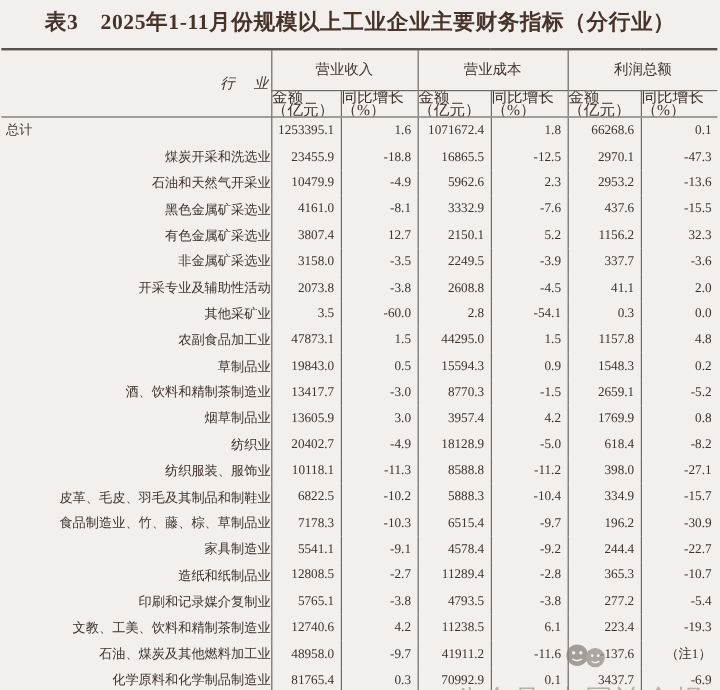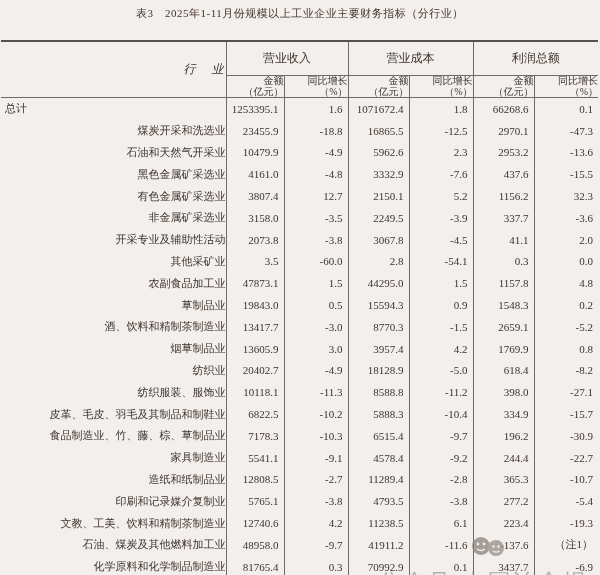--- a/index.html
+++ b/index.html
@@ -4,21 +4,21 @@
 <style>
   html,body{margin:0;padding:0;}
   body{
     width:600px;height:575px;overflow:hidden;position:relative;
     background:#f2efec;
     font-family:"Liberation Serif","DejaVu Serif",serif;
     color:#3f332c;
   }
   .page-title{
     position:absolute;top:6px;left:0;width:600px;
-    text-align:center;font-size:11px;font-weight:normal;
+    text-align:center;font-size:18px;font-weight:bold;
     color:#46342a;letter-spacing:0.5px;
   }
   .tbl-wrap{position:absolute;top:40px;left:1px;width:597px;height:535px;overflow:hidden;}
   table{
     border-collapse:collapse;table-layout:fixed;width:597px;
     border-top:2px solid #57524d;
   }
   th{font-weight:normal;}
   th,td{padding:0;vertical-align:middle;overflow:hidden;white-space:nowrap;}
   .c-ind{width:225px;}
@@ -26,21 +26,21 @@
   .ind-head{
     border-right:1px solid #6e6a66;border-bottom:1px solid #6e6a66;
     text-align:right;font-size:12px;letter-spacing:2px;font-style:italic;
   }
   .grp{
     border-left:1px solid #6e6a66;border-bottom:1px solid #6e6a66;
     height:33px;text-align:center;font-size:12px;margin-left:40px;
   }
   .sub{
     border-left:1px solid #6e6a66;border-bottom:1px solid #6e6a66;
-    height:20px;text-align:right;font-size:10px;line-height:10.5px;margin-left:41px;
+    height:20px;text-align:left;font-size:13px;line-height:10.5px;margin-left:41px;
   }
   tbody td{height:21.8px;font-size:11px;}
   tbody td.ind{text-align:left;padding-left:4px;margin-top:36px;}
   tbody td.ind.indent{padding-left:17px;text-align:right;}
   tbody td.num{border-left:1px solid #6e6a66;text-align:right;padding-right:5px;}
   .watermark{
     position:absolute;top:534px;left:378px;height:34px;
     display:flex;align-items:center;gap:5px;pointer-events:none;flex-direction:column;
   }
   .wm-icon{flex:0 0 auto;opacity:0.75;}
@@ -105,21 +105,21 @@
           <td class="num">10479.9</td>
           <td class="num">-4.9</td>
           <td class="num">5962.6</td>
           <td class="num">2.3</td>
           <td class="num">2953.2</td>
           <td class="num">-13.6</td>
         </tr>
         <tr>
           <td class="ind indent">黑色金属矿采选业</td>
           <td class="num">4161.0</td>
-          <td class="num">-4.8</td>
+          <td class="num">-8.1</td>
           <td class="num">3332.9</td>
           <td class="num">-7.6</td>
           <td class="num">437.6</td>
           <td class="num">-15.5</td>
         </tr>
         <tr>
           <td class="ind indent">有色金属矿采选业</td>
           <td class="num">3807.4</td>
           <td class="num">12.7</td>
           <td class="num">2150.1</td>
@@ -133,21 +133,21 @@
           <td class="num">-3.5</td>
           <td class="num">2249.5</td>
           <td class="num">-3.9</td>
           <td class="num">337.7</td>
           <td class="num">-3.6</td>
         </tr>
         <tr>
           <td class="ind indent">开采专业及辅助性活动</td>
           <td class="num">2073.8</td>
           <td class="num">-3.8</td>
-          <td class="num">3067.8</td>
+          <td class="num">2608.8</td>
           <td class="num">-4.5</td>
           <td class="num">41.1</td>
           <td class="num">2.0</td>
         </tr>
         <tr>
           <td class="ind indent">其他采矿业</td>
           <td class="num">3.5</td>
           <td class="num">-60.0</td>
           <td class="num">2.8</td>
           <td class="num">-54.1</td>

